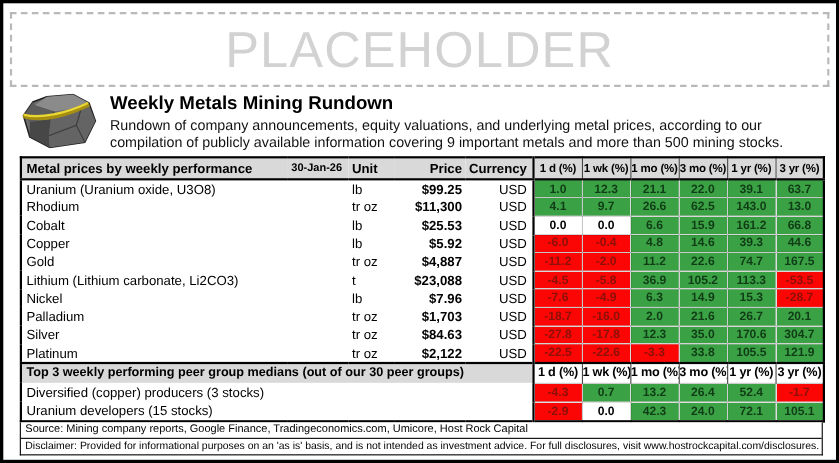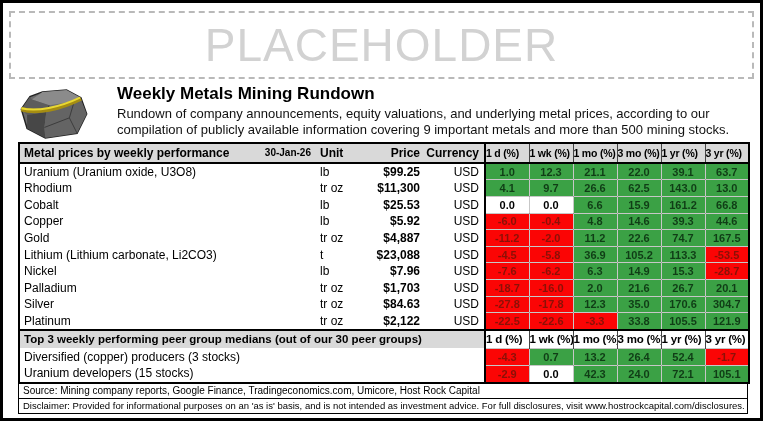--- a/index.html
+++ b/index.html
@@ -3,37 +3,37 @@
 <meta charset="utf-8">
 <style>
   html,body{margin:0;padding:0;background:#fff;}
   .page{width:763px;height:421px;box-sizing:border-box;border:3px solid #000;background:#fff;
         font-family:"Liberation Sans",sans-serif;position:relative;overflow:hidden;}
   
   .ph-box{margin:8px 6px 0 6px;height:64px;border:2px dashed #b9b9b9;
           display:flex;align-items:center;justify-content:center;}
   .ph-box span{font-size:46px;color:#d2d2d2;letter-spacing:1px;line-height:1;}
   
-  .brand{display:flex;align-items:flex-end;padding:5px 8px 0 16px;gap:28px;}
+  .brand{display:flex;align-items:flex-start;padding:5px 8px 0 16px;gap:11px;}
   .brand svg{width:70px;height:50px;flex:none;margin-top:1px;}
   .brand-title{font-size:17px;font-weight:bold;color:#000;line-height:1.15;}
   .brand-desc{font-size:13px;color:#111;line-height:1.28;margin-top:2px;}
   
   table{border-collapse:collapse;table-layout:fixed;margin:3px 0 0 15px;width:730px;border:2px solid #000;}
   td{font-size:12px;padding:0;vertical-align:middle;white-space:nowrap;overflow:hidden;color:#000;}
   tr.hdr td{background:#d9d9d9;font-weight:bold;height:18px;border-bottom:2px solid #000;}
   td.c-name{padding-left:4px;text-align:left;margin-left:40px;}
   td.c-date{font-size:10px;text-align:right;padding-right:6px;}
   td.c-unit{padding-left:3px;text-align:left;}
   td.c-price{text-align:right;padding-right:3px;font-weight:bold;}
   td.c-cur{text-align:right;padding-right:5px;}
   tr.mrow td{height:15.6px;}
   tr.prow td{height:16px;}
   td.pct{text-align:center;font-weight:bold;font-size:11px;border:1px solid rgba(0,0,0,0.22);}
-  td.pct-hdr{background:#ffffff;font-weight:bold;font-size:10.5px;
+  td.pct-hdr{background:#ffffff;font-weight:bold;font-size:10.5px;text-align:center;
              border-left:1px solid #444;letter-spacing:-0.2px;}
   td.blk-l{border-left:2px solid #000;}
   .pc-g{background:#3ba145;color:#103d16;}
   .pc-r{background:#fb0505;color:#8a1107;}
   .pc-w{background:#ffffff;color:#000;border:1px solid #bfbfbf;}
   tr.peer-hdr td{background:#d9d9d9;font-weight:bold;font-size:11.5px;height:17px;border-top:2px solid #000;}
   tr.peer-hdr td.pct-hdr{background:#fff;}
   tr.peer-hdr td.c-name{font-size:11.5px;}
   
   .footer{margin:0 0 0 15px;width:730px;box-sizing:border-box;border:1px solid #000;border-top:none;background:#fff;}
@@ -170,21 +170,21 @@
       <td class="pct pc-g">105.2</td>
       <td class="pct pc-g">113.3</td>
       <td class="pct pc-r">-53.5</td>
     </tr>
     <tr class="mrow">
       <td class="c-name" colspan="2">Nickel</td>
       <td class="c-unit">lb</td>
       <td class="c-price">$7.96</td>
       <td class="c-cur">USD</td>
       <td class="pct blk-l pc-r">-7.6</td>
-      <td class="pct pc-r">-6.2</td>
+      <td class="pct pc-r">-4.9</td>
       <td class="pct pc-g">6.3</td>
       <td class="pct pc-g">14.9</td>
       <td class="pct pc-g">15.3</td>
       <td class="pct pc-r">-28.7</td>
     </tr>
     <tr class="mrow">
       <td class="c-name" colspan="2">Palladium</td>
       <td class="c-unit">tr oz</td>
       <td class="c-price">$1,703</td>
       <td class="c-cur">USD</td>

